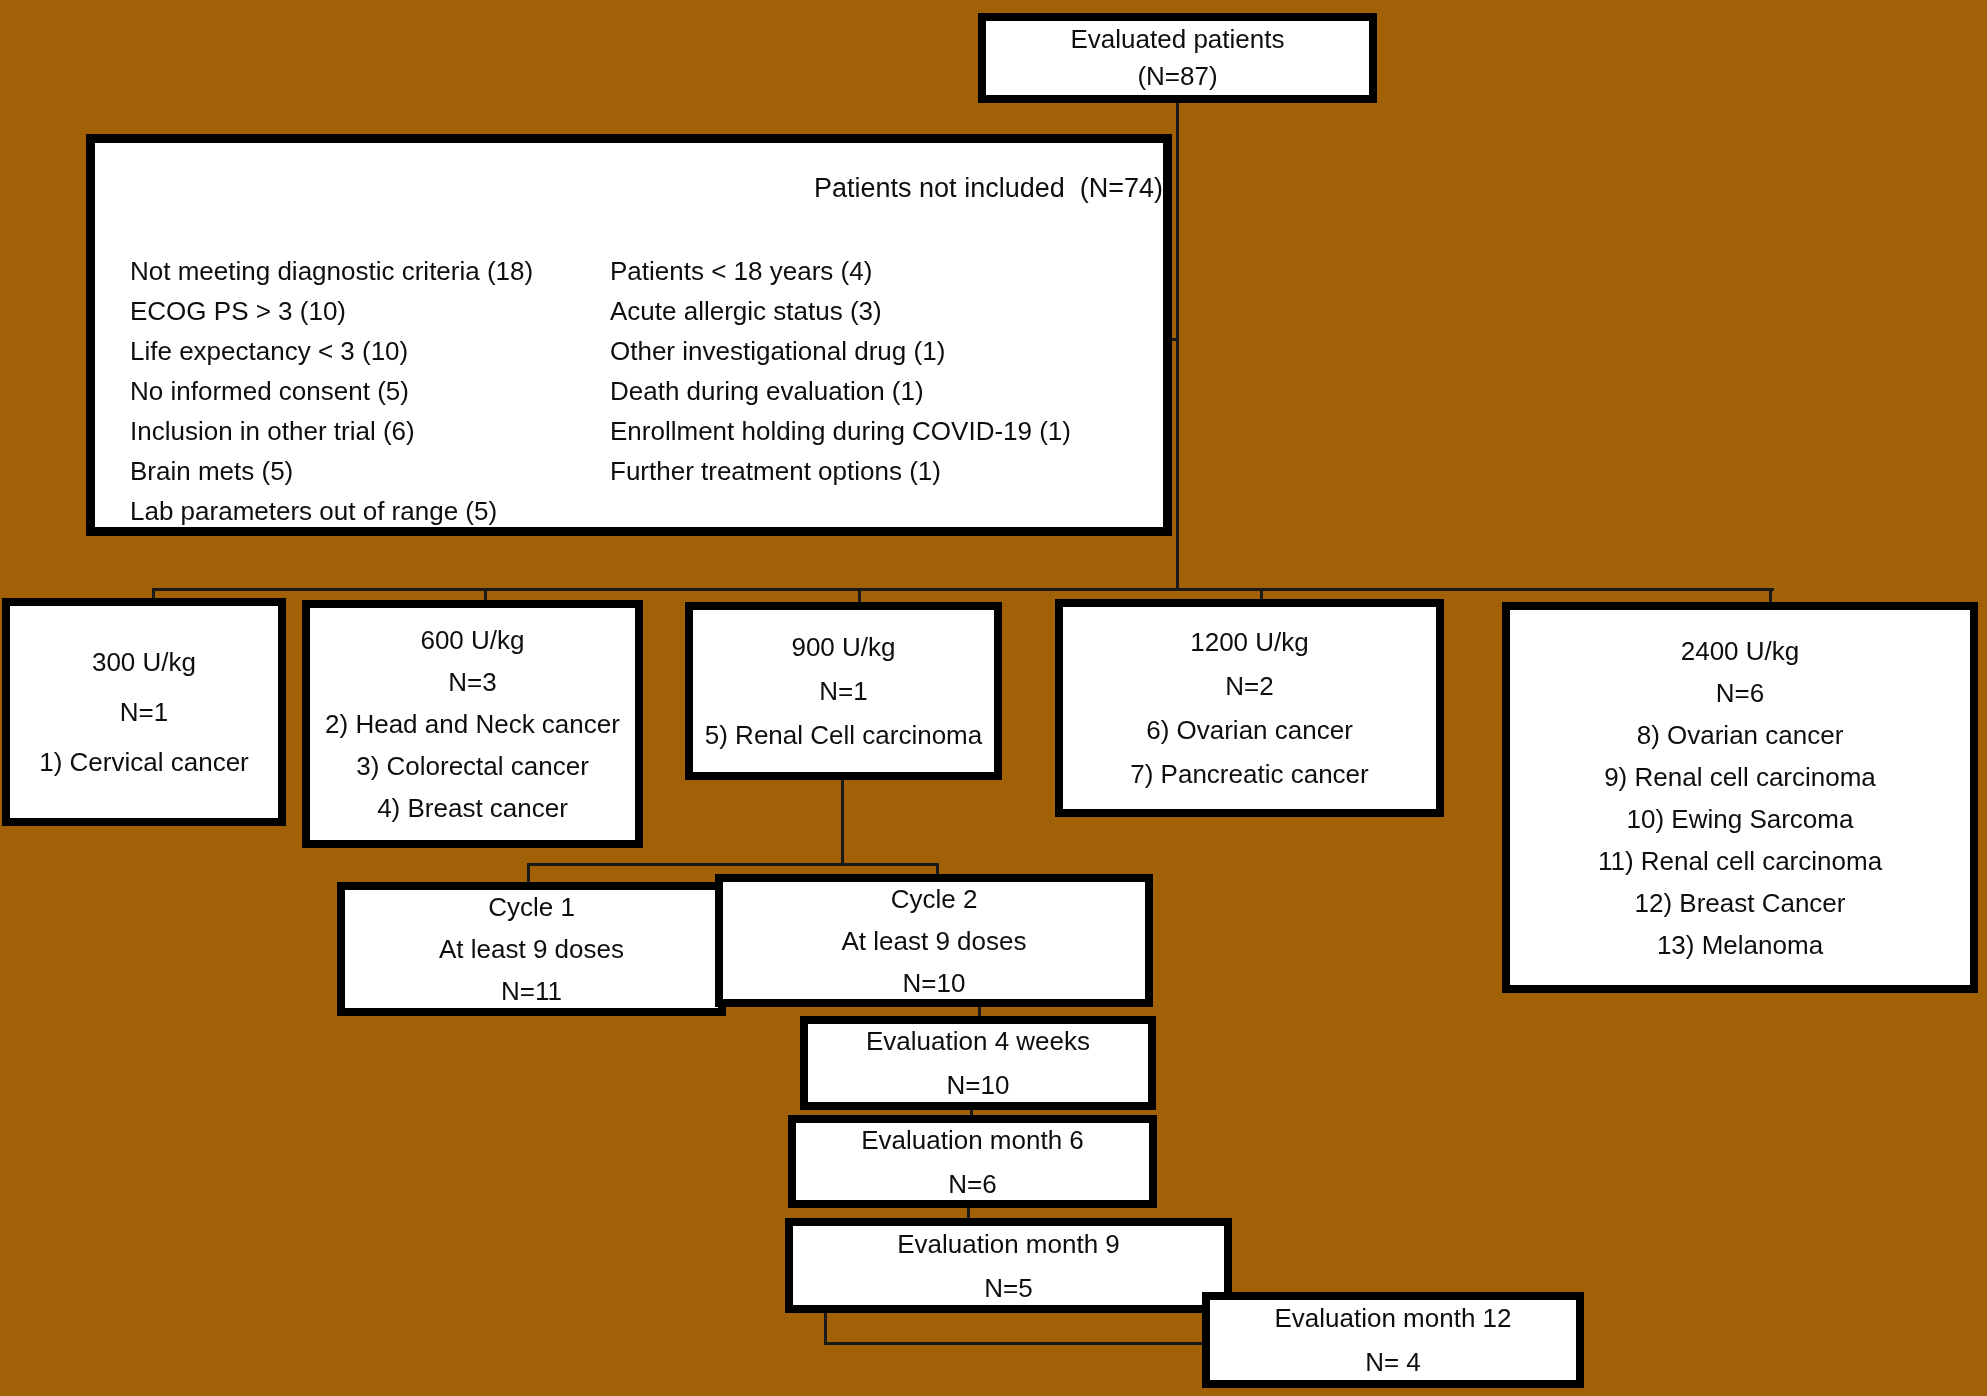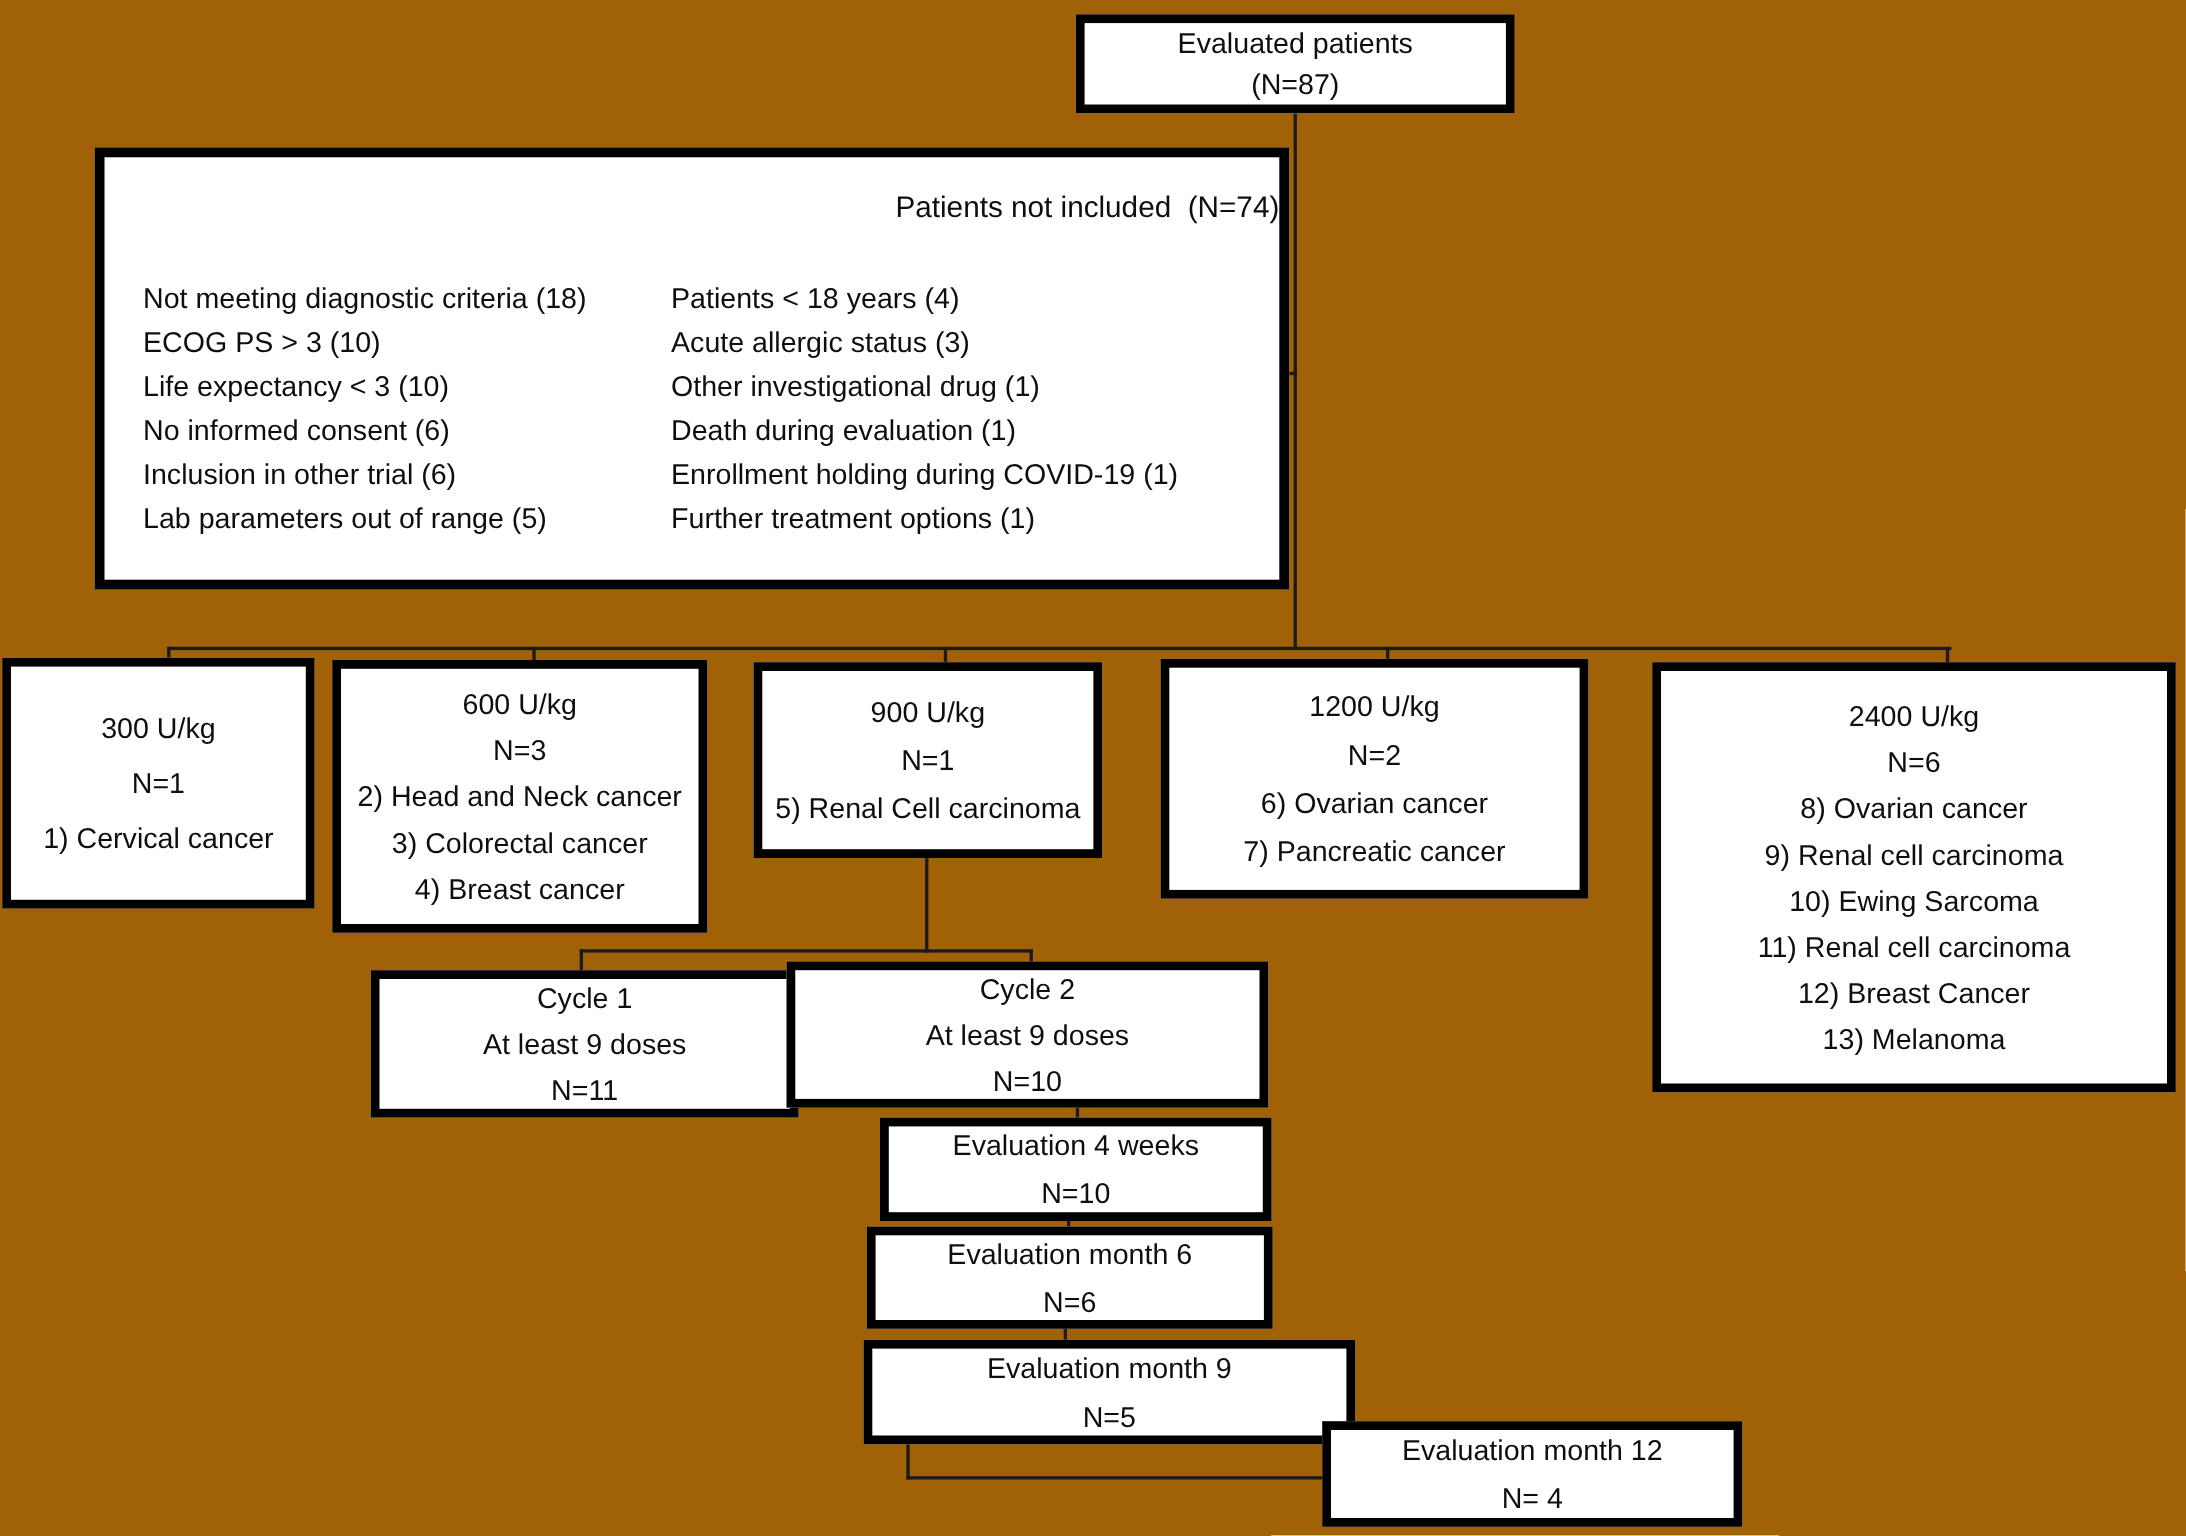--- a/index.html
+++ b/index.html
@@ -69,22 +69,23 @@
     <div class="bl">Evaluated patients</div>
     <div class="bl">(N=87)</div>
   </div>
 
   <div class="box excl" style="left:86px;top:134px;width:1086px;height:402px">
     <div class="excl-title">Patients not included  (N=74)</div>
     <div class="excl-col left">
       <div class="bl">Not meeting diagnostic criteria (18)</div>
       <div class="bl">ECOG PS &gt; 3 (10)</div>
       <div class="bl">Life expectancy &lt; 3 (10)</div>
-      <div class="bl">No informed consent (6)</div>
+      <div class="bl">No informed consent (5)</div>
       <div class="bl">Inclusion in other trial (6)</div>
+      <div class="bl">Brain mets (5)</div>
       <div class="bl">Lab parameters out of range (5)</div>
     </div>
     <div class="excl-col right">
       <div class="bl">Patients &lt; 18 years (4)</div>
       <div class="bl">Acute allergic status (3)</div>
       <div class="bl">Other investigational drug (1)</div>
       <div class="bl">Death during evaluation (1)</div>
       <div class="bl">Enrollment holding during COVID-19 (1)</div>
       <div class="bl">Further treatment options (1)</div>
     </div>

